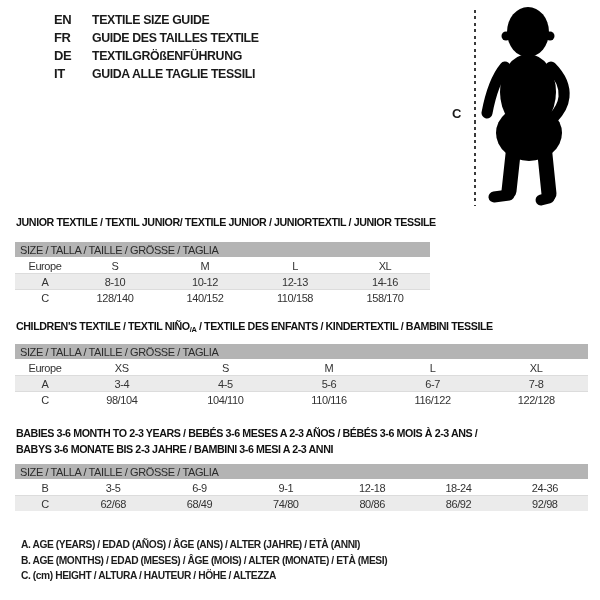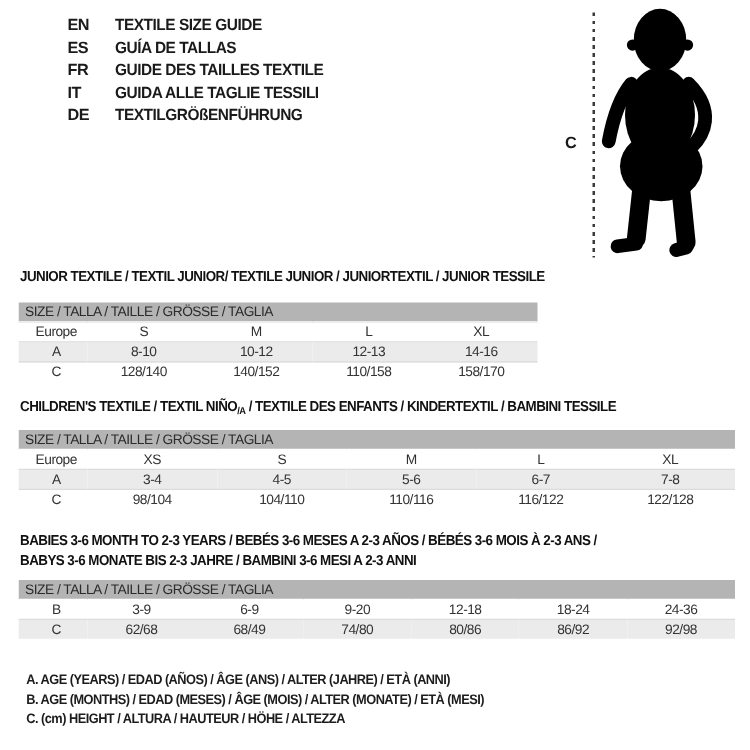--- a/index.html
+++ b/index.html
@@ -46,34 +46,30 @@
 <body>
 
 <div id="page">
 
   <div id="lang-block">
     <div class="lang-row">
       <span class="lang-code">EN</span>
       <span class="lang-title">TEXTILE SIZE GUIDE</span>
     </div>
     <div class="lang-row">
-      <span class="lang-code">ES</span>
-      <span class="lang-title">GUÍA DE TALLAS</span>
-    </div>
-    <div class="lang-row">
       <span class="lang-code">FR</span>
       <span class="lang-title">GUIDE DES TAILLES TEXTILE</span>
     </div>
     <div class="lang-row">
+      <span class="lang-code">DE</span>
+      <span class="lang-title">TEXTILGRÖßENFÜHRUNG</span>
+    </div>
+    <div class="lang-row">
       <span class="lang-code">IT</span>
       <span class="lang-title">GUIDA ALLE TAGLIE TESSILI</span>
-    </div>
-    <div class="lang-row">
-      <span class="lang-code">DE</span>
-      <span class="lang-title">TEXTILGRÖßENFÜHRUNG</span>
     </div>
   </div>
 
   <div id="measure-line"></div>
   <div id="measure-label">C</div>
   <svg id="baby-svg" width="102" height="202" viewBox="0 0 102 202">
     <g fill="#000" stroke="#000">
 
       <circle cx="25" cy="31" r="4.5" stroke="none"></circle>
       <circle cx="69" cy="31" r="4.5" stroke="none"></circle>
@@ -189,23 +185,23 @@
         <col>
         <col>
         <col>
       </colgroup>
     <tbody>
         <tr class="bar">
       <td colspan="7">SIZE / TALLA / TAILLE / GRÖSSE / TAGLIA</td>
     </tr>
     <tr>
       <td class="lbl">B</td>
-      <td>3-9</td>
+      <td>3-5</td>
       <td>6-9</td>
-      <td>9-20</td>
+      <td>9-1</td>
       <td>12-18</td>
       <td>18-24</td>
       <td>24-36</td>
     </tr>
     <tr class="alt">
       <td class="lbl">C</td>
       <td>62/68</td>
       <td>68/49</td>
       <td>74/80</td>
       <td>80/86</td>

